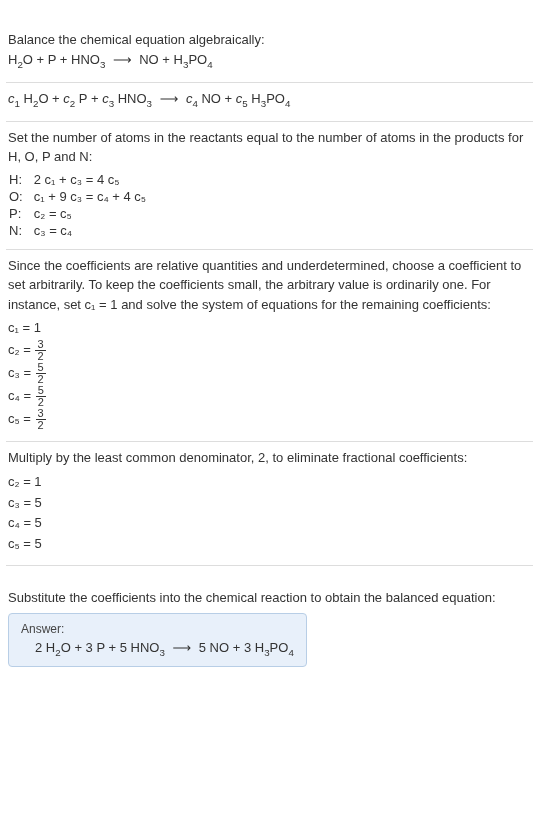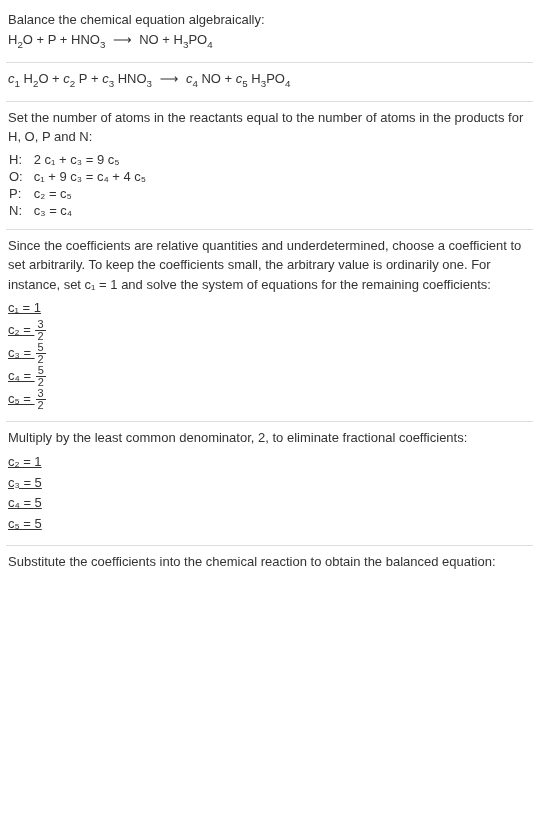--- a/index.html
+++ b/index.html
@@ -5,21 +5,21 @@
   html, body {
     margin: 0;
     padding: 0;
     width: 539px;
     background: #fff;
     font-family: "Segoe UI", "Helvetica Neue", Arial, sans-serif;
     font-size: 13px;
     color: #333;
   }
   .page {
-    padding: 4px 6px;
+    padding: 24px 6px;
     width: 539px;
     box-sizing: border-box;
   }
   .section {
     padding: 6px 2px 10px 2px;
     border-bottom: 1px solid #ddd;
   }
   .section:last-of-type {
     border-bottom: none;
   }
@@ -40,21 +40,20 @@
     vertical-align: baseline;
   }
   table.eqs td.formula {
     vertical-align: baseline;
   }
   .coeffs {
     margin-top: 4px;
   }
   .coeffs div {
     line-height: 1.6;
-    text-decoration: underline;
   }
   .frac {
     display: inline-block;
     text-align: center;
     vertical-align: middle;
     font-size: 11px;
     line-height: 1;
     margin: 0 1px;
   }
   .frac .num {
@@ -107,21 +106,21 @@
       <span class="ital">c</span><sub>4</sub><span> NO + </span><span class="ital">c</span><sub>5</sub><span> H</span><sub>3</sub><span>PO</span><sub>4</sub>
     </div>
   </div>
 
   <div class="section">
     <div class="line">Set the number of atoms in the reactants equal to the number of atoms in the products for H, O, P and N:</div>
     <table class="eqs">
       <tbody>
           <tr>
         <td class="elabel">H:</td>
-        <td class="formula"><span>2 c₁ + c₃</span><span> = </span><span>9 c₅</span></td>
+        <td class="formula"><span>2 c₁ + c₃</span><span> = </span><span>4 c₅</span></td>
       </tr>
       <tr>
         <td class="elabel">O:</td>
         <td class="formula"><span>c₁ + 9 c₃</span><span> = </span><span>c₄ + 4 c₅</span></td>
       </tr>
       <tr>
         <td class="elabel">P:</td>
         <td class="formula"><span>c₂</span><span> = </span><span>c₅</span></td>
       </tr>
       <tr>
@@ -154,17 +153,25 @@
   <div class="section">
     <div class="line">Multiply by the least common denominator, 2, to eliminate fractional coefficients:</div>
     <div class="coeffs">
       <div>c₂ = 1</div>
       <div>c₃ = 5</div>
       <div>c₄ = 5</div>
       <div>c₅ = 5</div>
     </div>
   </div>
 
-  <div class="section" style="border-bottom:none;">
+  <div class="section" style="border-bottom:none;margin-top:16px;">
     <div class="line">Substitute the coefficients into the chemical reaction to obtain the balanced equation:</div>
+    <div class="answer-box">
+      <div class="answer-title">Answer:</div>
+      <div class="answer-eq">
+        <span>2 H</span><sub>2</sub><span>O + 3 P + 5 HNO</span><sub>3</sub>
+        <span class="arrow">⟶</span>
+        <span>5 NO + 3 H</span><sub>3</sub><span>PO</span><sub>4</sub>
+      </div>
+    </div>
   </div>
 
 </div>
 
 </body></html>

